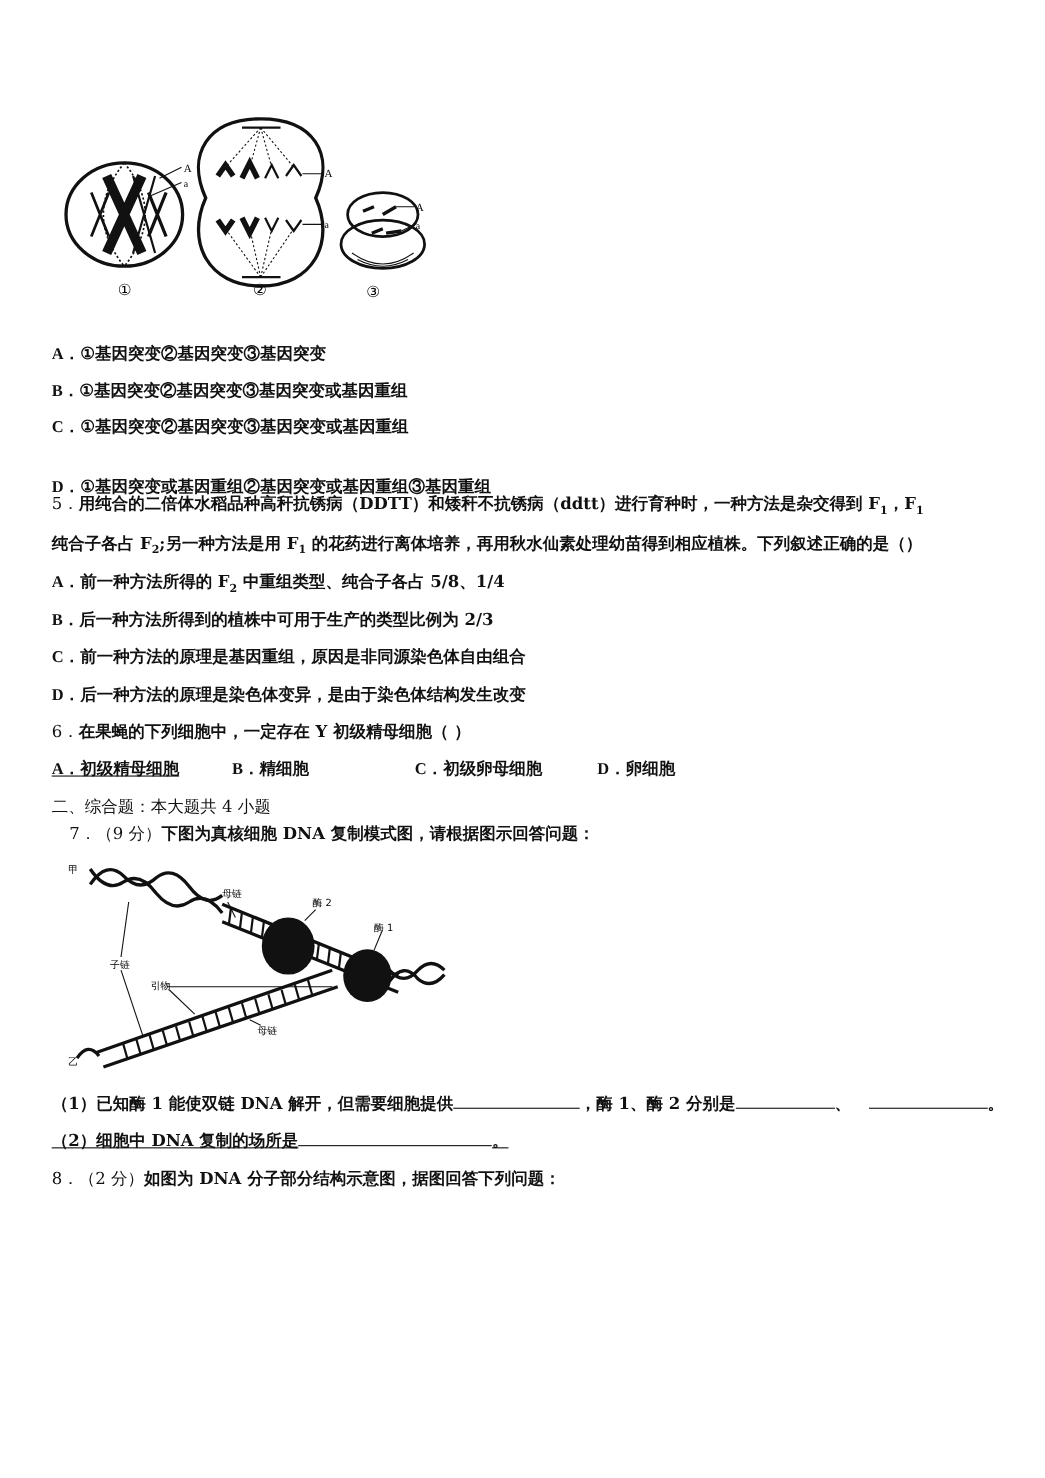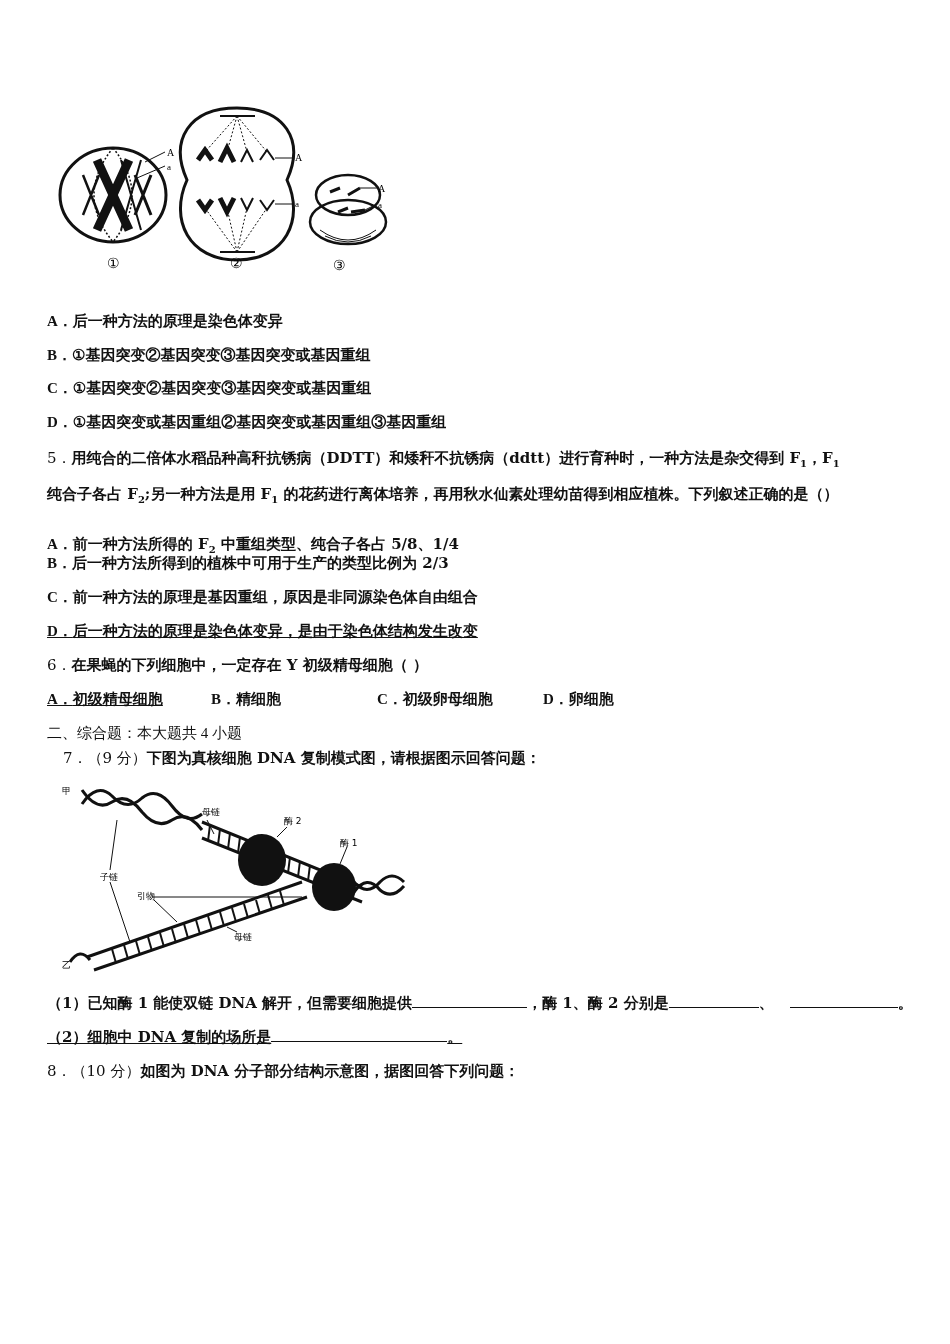--- a/index.html
+++ b/index.html
@@ -61,68 +61,68 @@
     <path d="M265 130 Q293 150 321 130 M270 136 Q293 148 316 136" stroke="#111" stroke-width="1" fill="none"></path>
     <line x1="305" y1="88" x2="322" y2="88" stroke="#111" stroke-width="1"></line>
     <line x1="310" y1="110" x2="322" y2="104" stroke="#111" stroke-width="1"></line>
     <text x="323" y="92" font-size="10" font-family="Liberation Serif, serif">A</text>
     <text x="323" y="108" font-size="9" font-family="Liberation Serif, serif">a</text>
     <text x="278" y="170" font-size="14">③</text>
   </svg>
 </div>
 
 <div class="line" style="top:311px;">
-  <span class="opt-label">A．</span><span>后一种方法的原理是染色体变异</span>
+  <span class="opt-label">A．</span><span>①基因突变②基因突变③基因突变</span>
 </div>
 <div class="line" style="top:345px;">
   <span class="opt-label">B．</span><span>①基因突变②基因突变③基因突变或基因重组</span>
 </div>
 <div class="line" style="top:378px;">
   <span class="opt-label">C．</span><span>①基因突变②基因突变③基因突变或基因重组</span>
 </div>
-<div class="line" style="top:412px;">
+<div class="line" style="top:432px;">
   <span class="opt-label">D．</span><span>①基因突变或基因重组②基因突变或基因重组③基因重组</span>
 </div>
 
 <div class="line" style="top:448px;">
   <span class="qnum">5．</span><span>用纯合的二倍体水稻品种高秆抗锈病（DDTT）和矮秆不抗锈病（ddtt）进行育种时，一种方法是杂交得到 F</span><sub>1</sub><span>，F</span><sub>1</sub>
 </div>
 <div class="line" style="top:484px;">
   <span>纯合子各占 F</span><sub>2</sub><span>;另一种方法是用 F</span><sub>1</sub><span> 的花药进行离体培养，再用秋水仙素处理幼苗得到相应植株。下列叙述正确的是（）</span>
 </div>
-<div class="line" style="top:519px;margin-top:15px;">
+<div class="line" style="top:519px;">
   <span class="opt-label">A．</span><span>前一种方法所得的 F</span><sub>2</sub><span> 中重组类型、纯合子各占 5/8、1/4</span>
 </div>
 <div class="line" style="top:553px;">
   <span class="opt-label">B．</span><span>后一种方法所得到的植株中可用于生产的类型比例为 2/3</span>
 </div>
 <div class="line" style="top:587px;">
   <span class="opt-label">C．</span><span>前一种方法的原理是基因重组，原因是非同源染色体自由组合</span>
 </div>
-<div class="line" style="top:621px;text-decoration:underline;">
+<div class="line" style="top:621px;">
   <span class="opt-label">D．</span><span>后一种方法的原理是染色体变异，是由于染色体结构发生改变</span>
 </div>
 
 <div class="line" style="top:655px;">
   <span class="qnum">6．</span><span>在果蝇的下列细胞中，一定存在 Y 初级精母细胞（ ）</span>
 </div>
 <div class="line" style="top:689px; left:47px;text-decoration:underline;">
   <span class="opt-label">A．</span><span>初级精母细胞</span>
 </div>
 <div class="line" style="top:689px; left:211px;">
   <span class="opt-label">B．</span><span>精细胞</span>
 </div>
 <div class="line" style="top:689px; left:377px;">
   <span class="opt-label">C．</span><span>初级卵母细胞</span>
 </div>
 <div class="line" style="top:689px; left:543px;">
   <span class="opt-label">D．</span><span>卵细胞</span>
 </div>
 
-<div class="line normal" style="top:723px;font-family:Liberation Serif, serif;">二、综合题：本大题共 4 小题</div>
+<div class="line normal" style="top:723px;">二、综合题：本大题共 4 小题</div>
 
 <div class="line" style="top:748px;margin-left:16px;">
   <span class="qnum">7．</span><span class="qnum">（9 分）</span><span>下图为真核细胞 DNA 复制模式图，请根据图示回答问题：</span>
 </div>
 
 <div class="fig" style="left:62px; top:782px;">
   <svg width="350" height="190" viewBox="0 0 350 190">
 
     <path d="M20 8 Q35 30 50 20 Q65 10 80 30 Q95 48 110 38 Q125 28 140 48" stroke="#111" stroke-width="3" fill="none"></path>
     <path d="M20 22 Q35 0 50 14 Q65 30 80 16 Q95 4 110 24 Q125 44 140 32" stroke="#111" stroke-width="3" fill="none"></path>
@@ -191,14 +191,14 @@
 </div>
 
 <div class="line" style="top:992px; left:47px;">
   <span>（1）已知酶 1 能使双链 DNA 解开，但需要细胞提供</span><span class="blank" style="width:115px;"></span><span>，酶 1、酶 2 分别是</span><span class="blank" style="width:90px;"></span><span>、</span><span style="display:inline-block;width:16px;"></span><span class="blank" style="width:108px;"></span><span>。</span>
 </div>
 <div class="line" style="top:1026px; left:47px;text-decoration:underline;">
   <span>（2）细胞中 DNA 复制的场所是</span><span class="blank" style="width:176px;"></span><span>。</span>
 </div>
 
 <div class="line" style="top:1061px;">
-  <span class="qnum">8．</span><span class="qnum">（10 分）</span><span>如图为 DNA 分子部分结构示意图，据图回答下列问题：</span>
+  <span class="qnum">8．</span><span class="qnum">（2 分）</span><span>如图为 DNA 分子部分结构示意图，据图回答下列问题：</span>
 </div>
 
 </body></html>

